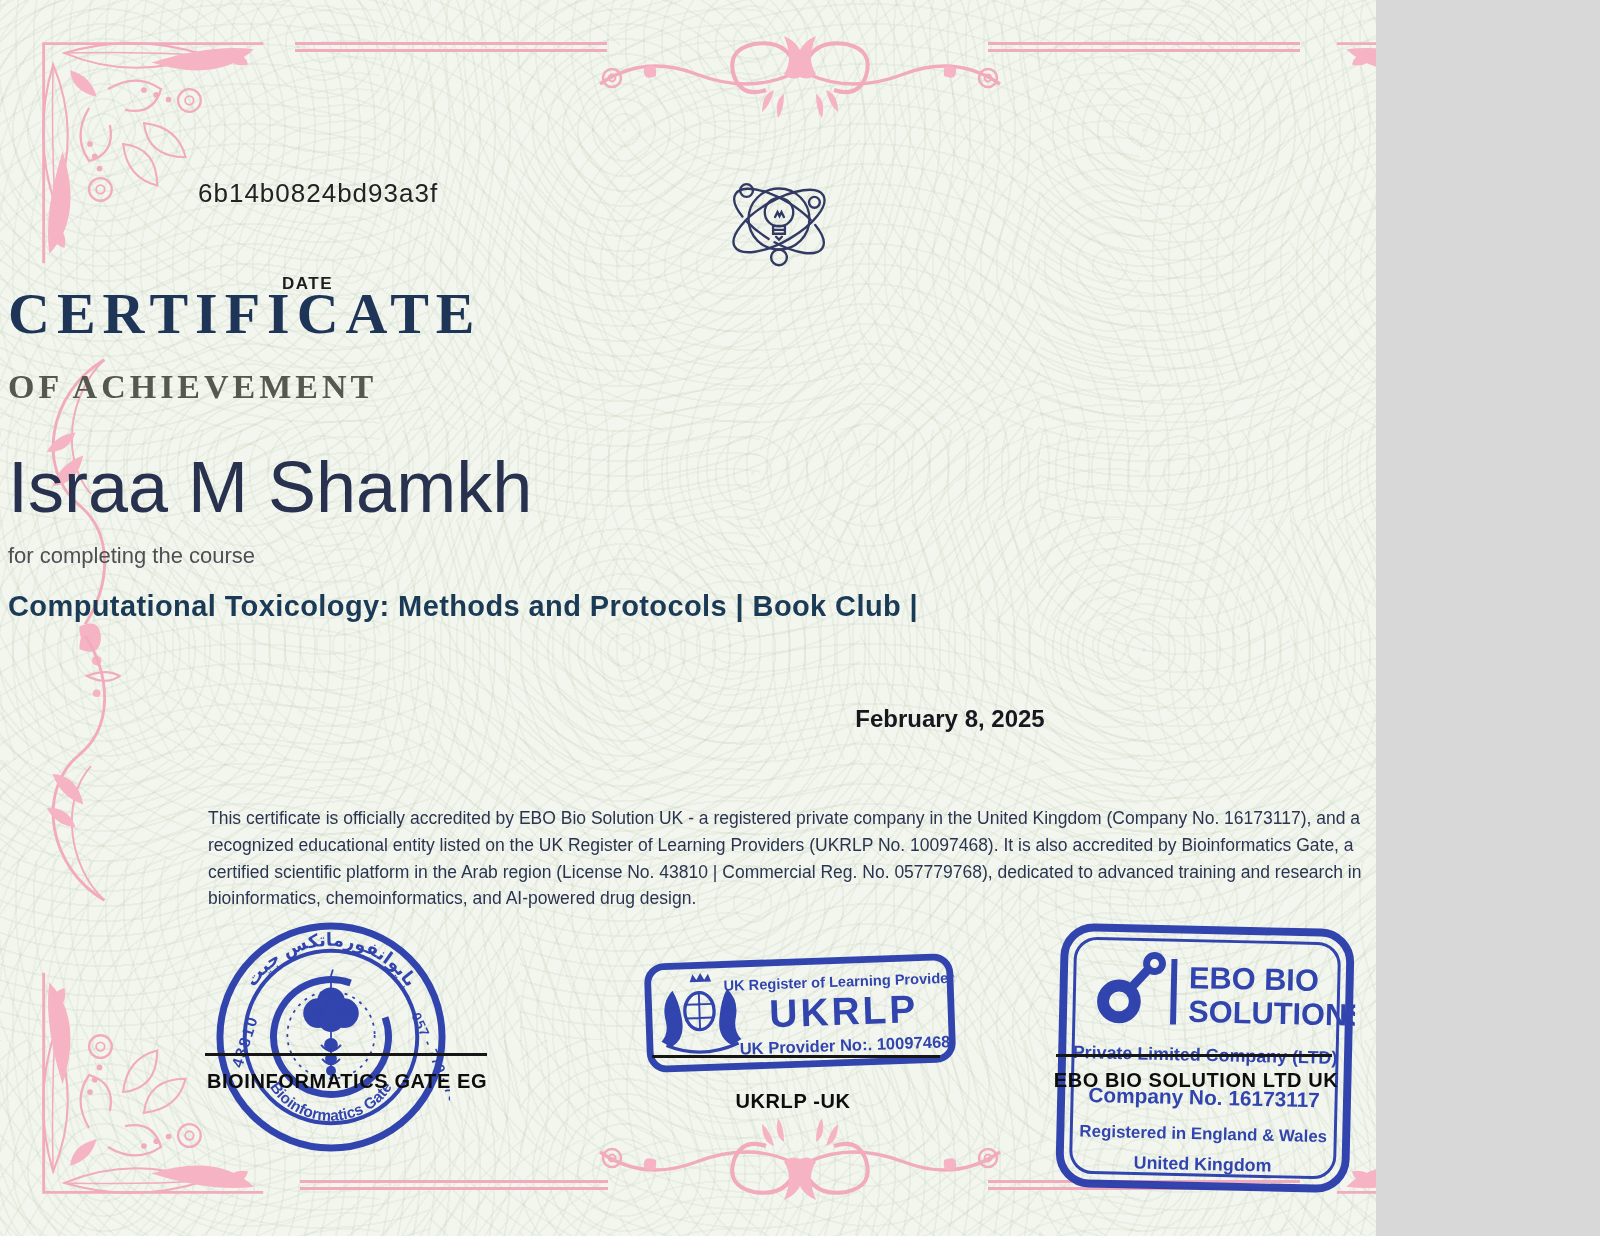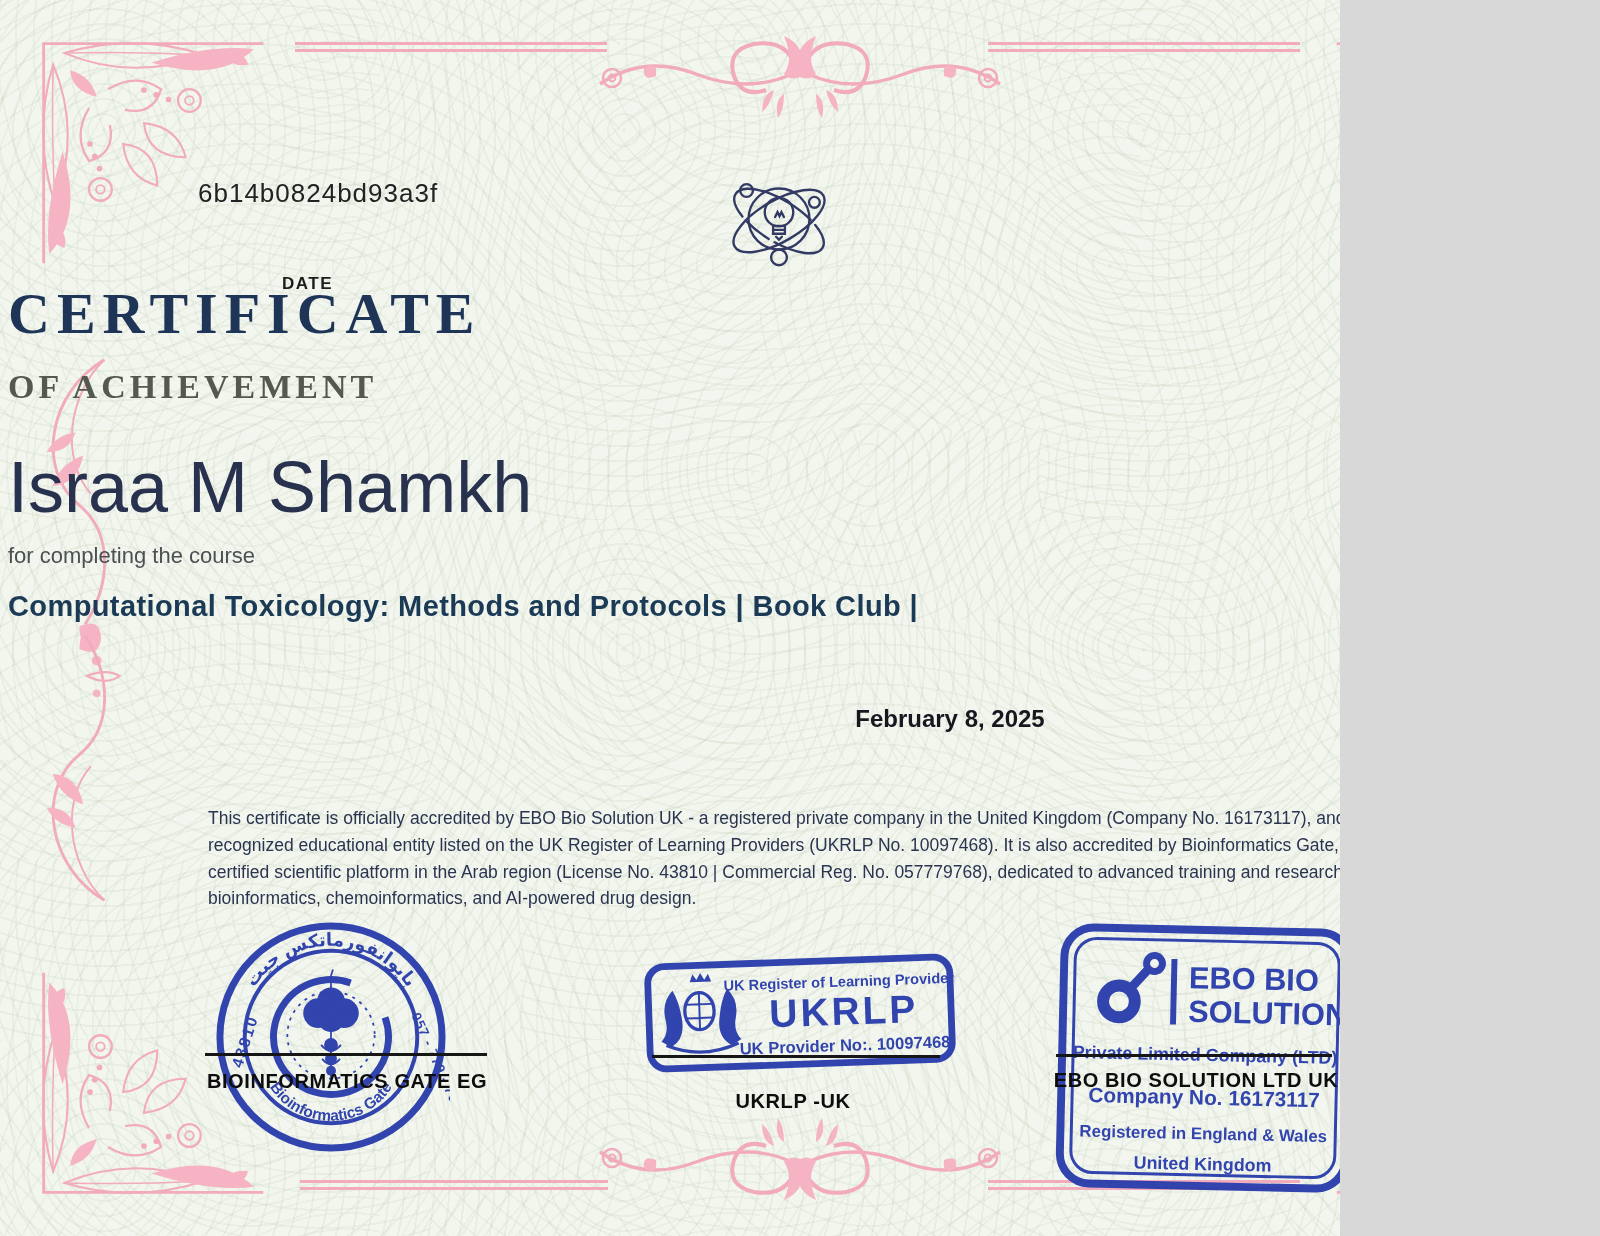--- a/index.html
+++ b/index.html
@@ -6,20 +6,21 @@
   .certificate{
     position:relative; width:1340px; height:1236px; overflow:hidden;
     background-color:#f3f6ee;
     background-image:
       repeating-radial-gradient(circle at 20% 25%, rgba(170,188,160,0.14) 0 2px, rgba(0,0,0,0) 2px 15px),
       repeating-radial-gradient(circle at 75% 10%, rgba(170,188,160,0.12) 0 2px, rgba(0,0,0,0) 2px 18px),
       repeating-radial-gradient(circle at 40% 75%, rgba(170,188,160,0.12) 0 2px, rgba(0,0,0,0) 2px 20px),
       repeating-radial-gradient(circle at 92% 70%, rgba(170,188,160,0.11) 0 2px, rgba(0,0,0,0) 2px 16px);
     background-size: 520px 520px, 430px 430px, 620px 620px, 380px 380px;
     font-family:"Liberation Sans","DejaVu Sans",sans-serif;
+    padding-left:36px;
   }
   .abs{position:absolute;}
   
   .corner{width:265px;height:265px;}
   .corner.tr{transform:scaleX(-1);} .corner.bl{transform:scaleY(-1);} .corner.br{transform:scale(-1,-1);}
   .sideflourish{width:115px;height:600px;}
   .sideflourish.right{transform:scaleX(-1);}
   .centerflourish{width:424px;height:96px;}
   .centerflourish.bottom{transform:scaleY(-1);}
   .borderline{height:4px;border-top:3px solid #f2abbc;border-bottom:3px solid #f2abbc;}

